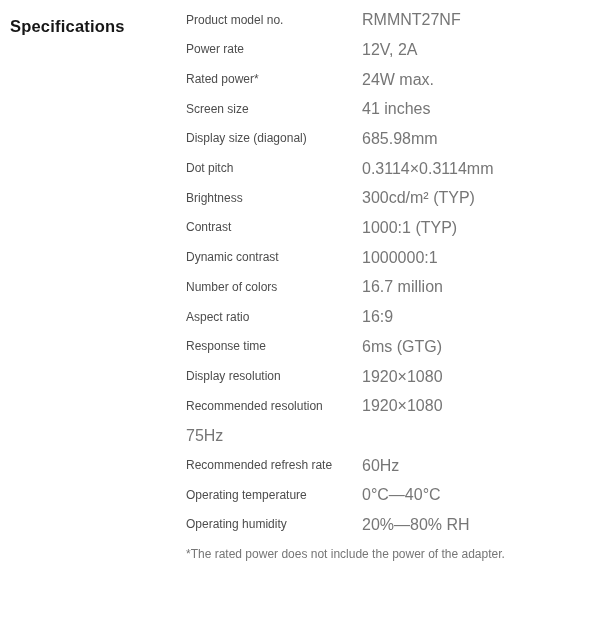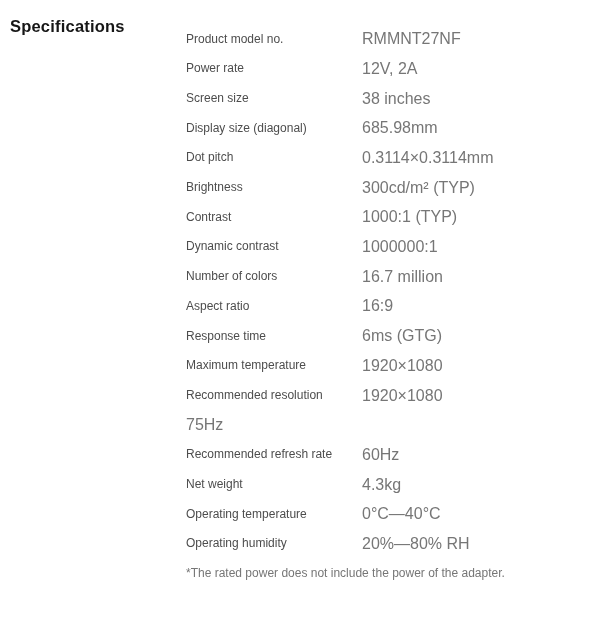--- a/index.html
+++ b/index.html
@@ -22,21 +22,21 @@
     top: 17px;
     margin: 0;
     font-size: 16.5px;
     font-weight: 700;
     letter-spacing: 0.2px;
     color: var(--title-color, #161616);
   }
   .spec-table {
     position: absolute;
     left: 186px;
-    top: 24px;
+    top: 5px;
     width: 412px;
   }
   .spec-row {
     height: 29.7px;
     display: flex;
     align-items: center;
   }
   .spec-label {
     width: 176px;
     flex: none;
@@ -69,22 +69,26 @@
     <div>
         <div class="spec-row">
           <div class="spec-label">Product model no.</div>
           <div class="spec-value">RMMNT27NF</div>
         </div>
         <div class="spec-row">
           <div class="spec-label">Power rate</div>
           <div class="spec-value">12V, 2A</div>
         </div>
         <div class="spec-row">
+          <div class="spec-label">Rated power*</div>
+          <div class="spec-value">24W max.</div>
+        </div>
+        <div class="spec-row">
           <div class="spec-label">Screen size</div>
-          <div class="spec-value">38 inches</div>
+          <div class="spec-value">41 inches</div>
         </div>
         <div class="spec-row">
           <div class="spec-label">Display size (diagonal)</div>
           <div class="spec-value">685.98mm</div>
         </div>
         <div class="spec-row">
           <div class="spec-label">Dot pitch</div>
           <div class="spec-value">0.3114×0.3114mm</div>
         </div>
         <div class="spec-row">
@@ -105,37 +109,33 @@
         </div>
         <div class="spec-row">
           <div class="spec-label">Aspect ratio</div>
           <div class="spec-value">16:9</div>
         </div>
         <div class="spec-row">
           <div class="spec-label">Response time</div>
           <div class="spec-value">6ms (GTG)</div>
         </div>
         <div class="spec-row">
-          <div class="spec-label">Maximum temperature</div>
+          <div class="spec-label">Display resolution</div>
           <div class="spec-value">1920×1080</div>
         </div>
         <div class="spec-row">
           <div class="spec-label">Recommended resolution</div>
           <div class="spec-value">1920×1080</div>
         </div>
         <div class="spec-row">
           <div class="spec-value">75Hz</div>
         </div>
         <div class="spec-row">
           <div class="spec-label">Recommended refresh rate</div>
           <div class="spec-value">60Hz</div>
-        </div>
-        <div class="spec-row">
-          <div class="spec-label">Net weight</div>
-          <div class="spec-value">4.3kg</div>
         </div>
         <div class="spec-row">
           <div class="spec-label">Operating temperature</div>
           <div class="spec-value">0°C—40°C</div>
         </div>
         <div class="spec-row">
           <div class="spec-label">Operating humidity</div>
           <div class="spec-value">20%—80% RH</div>
         </div>
       </div>

